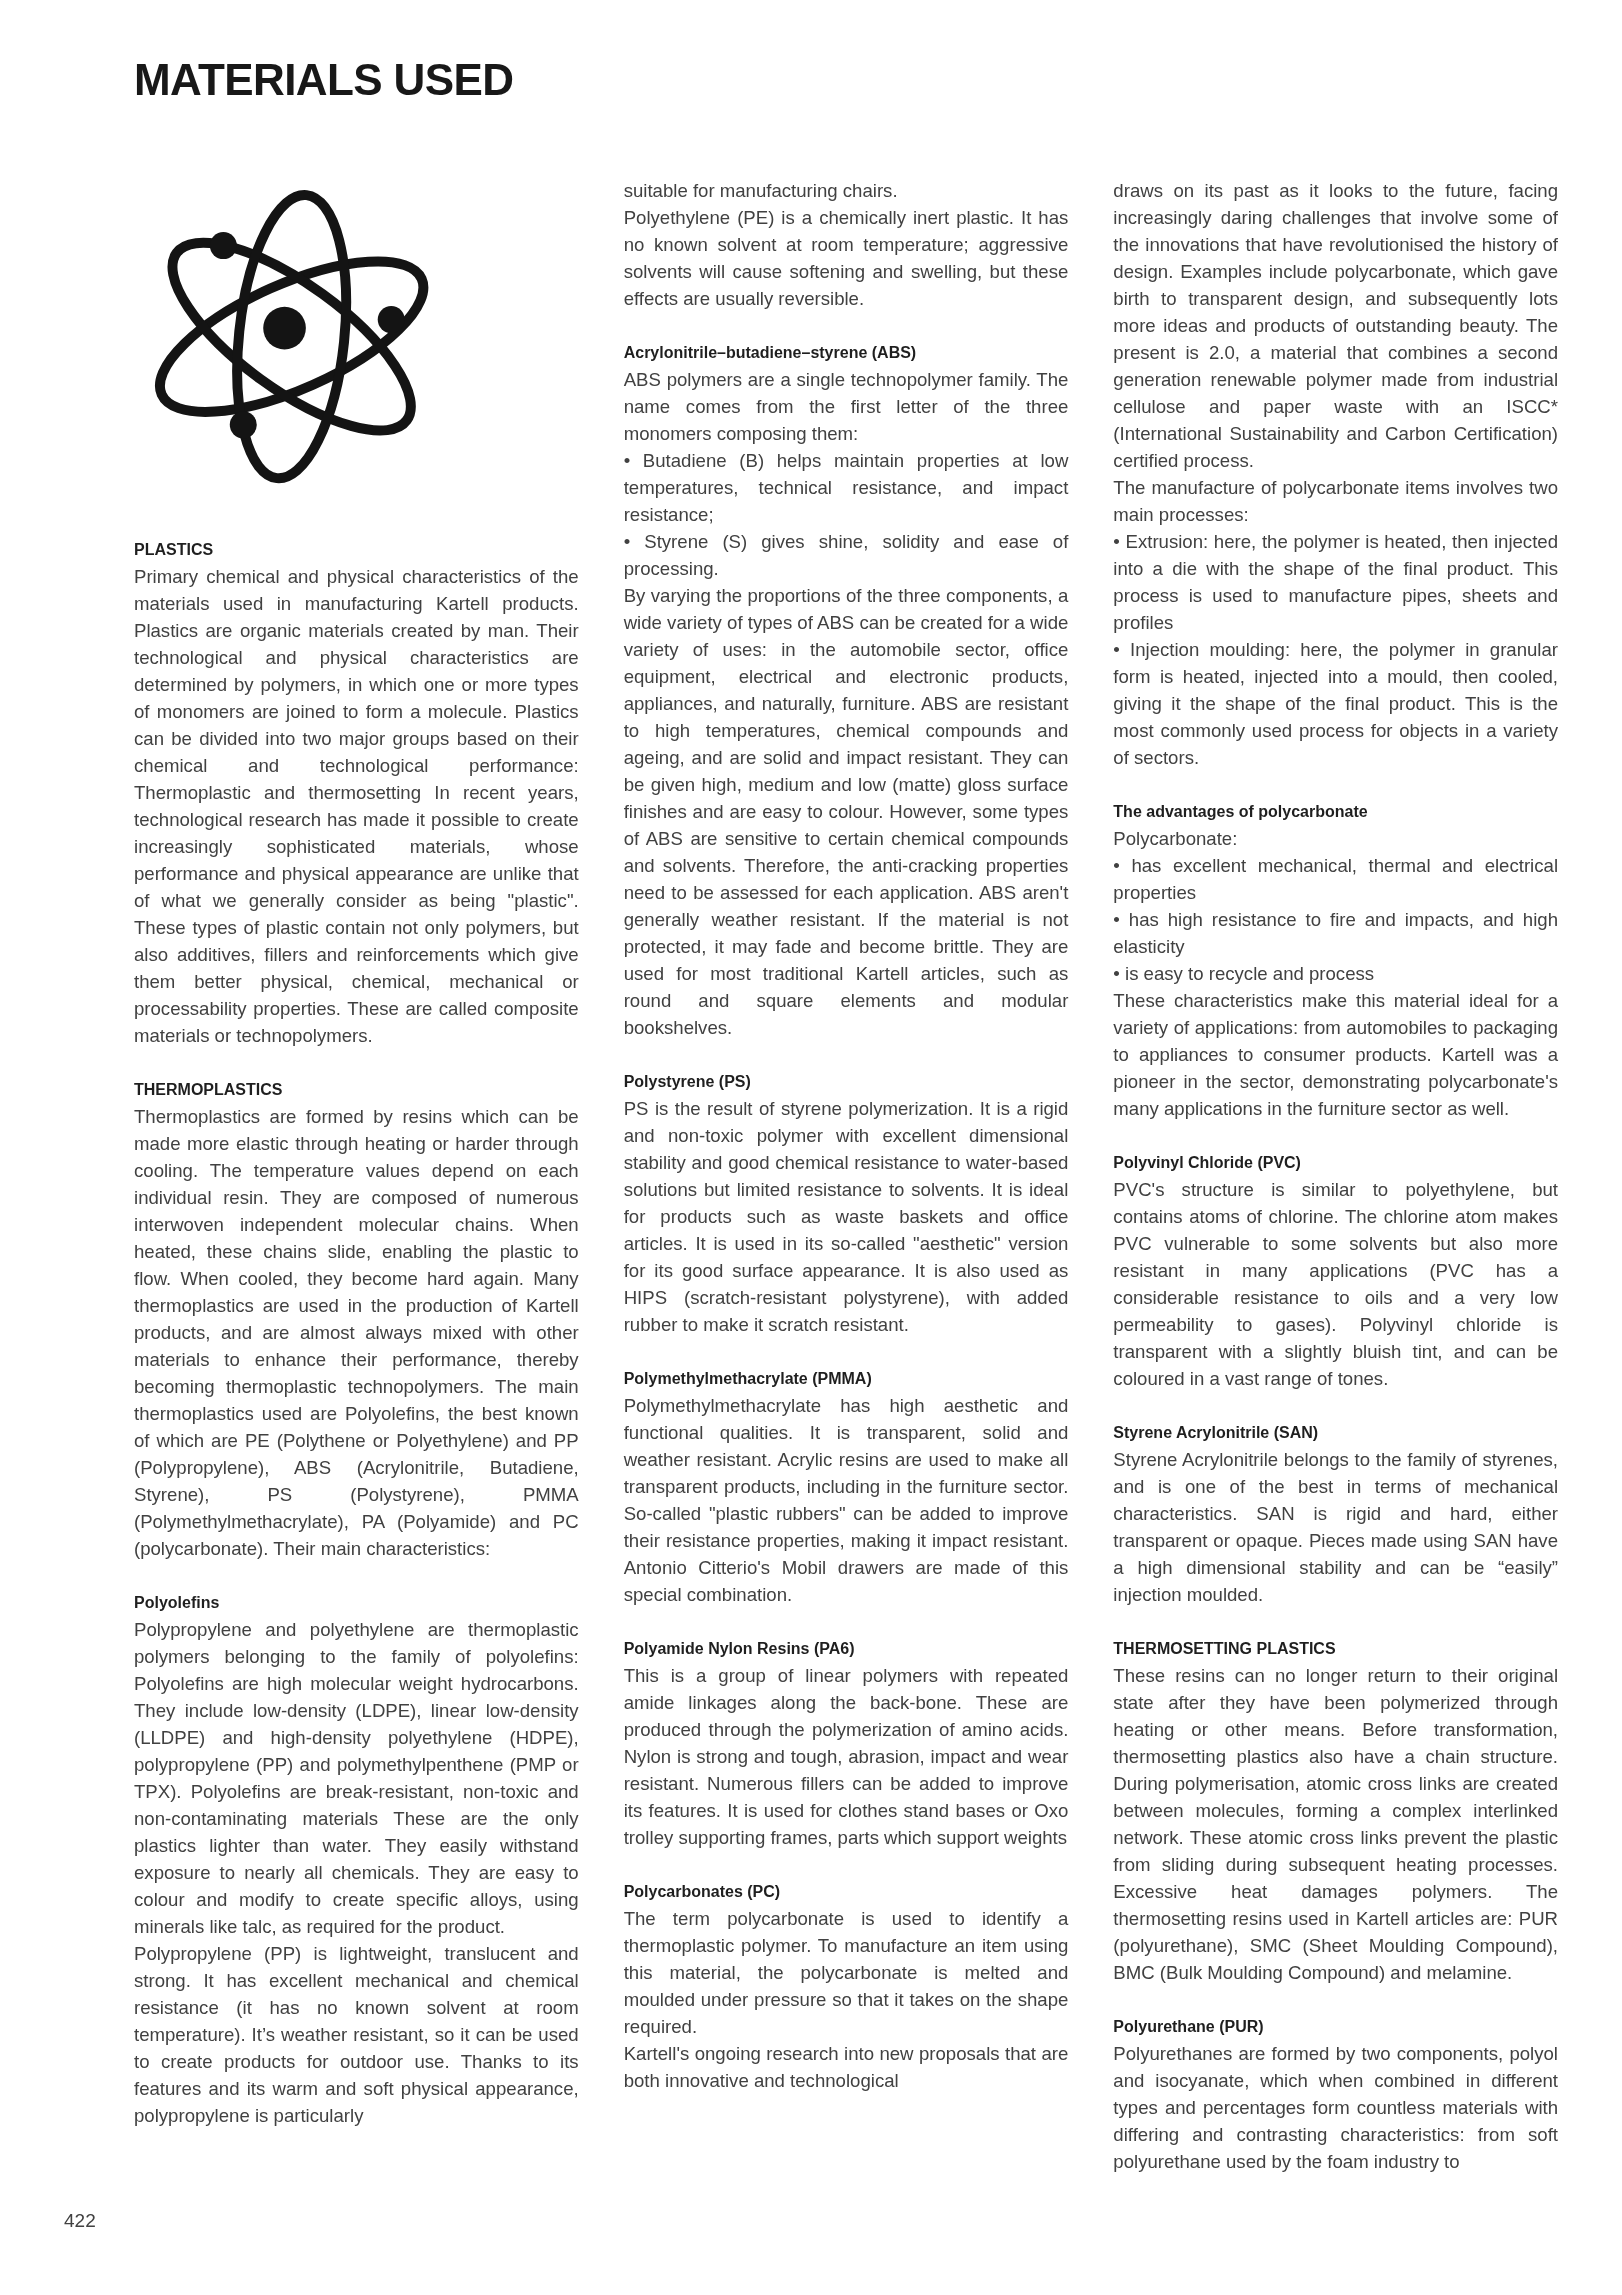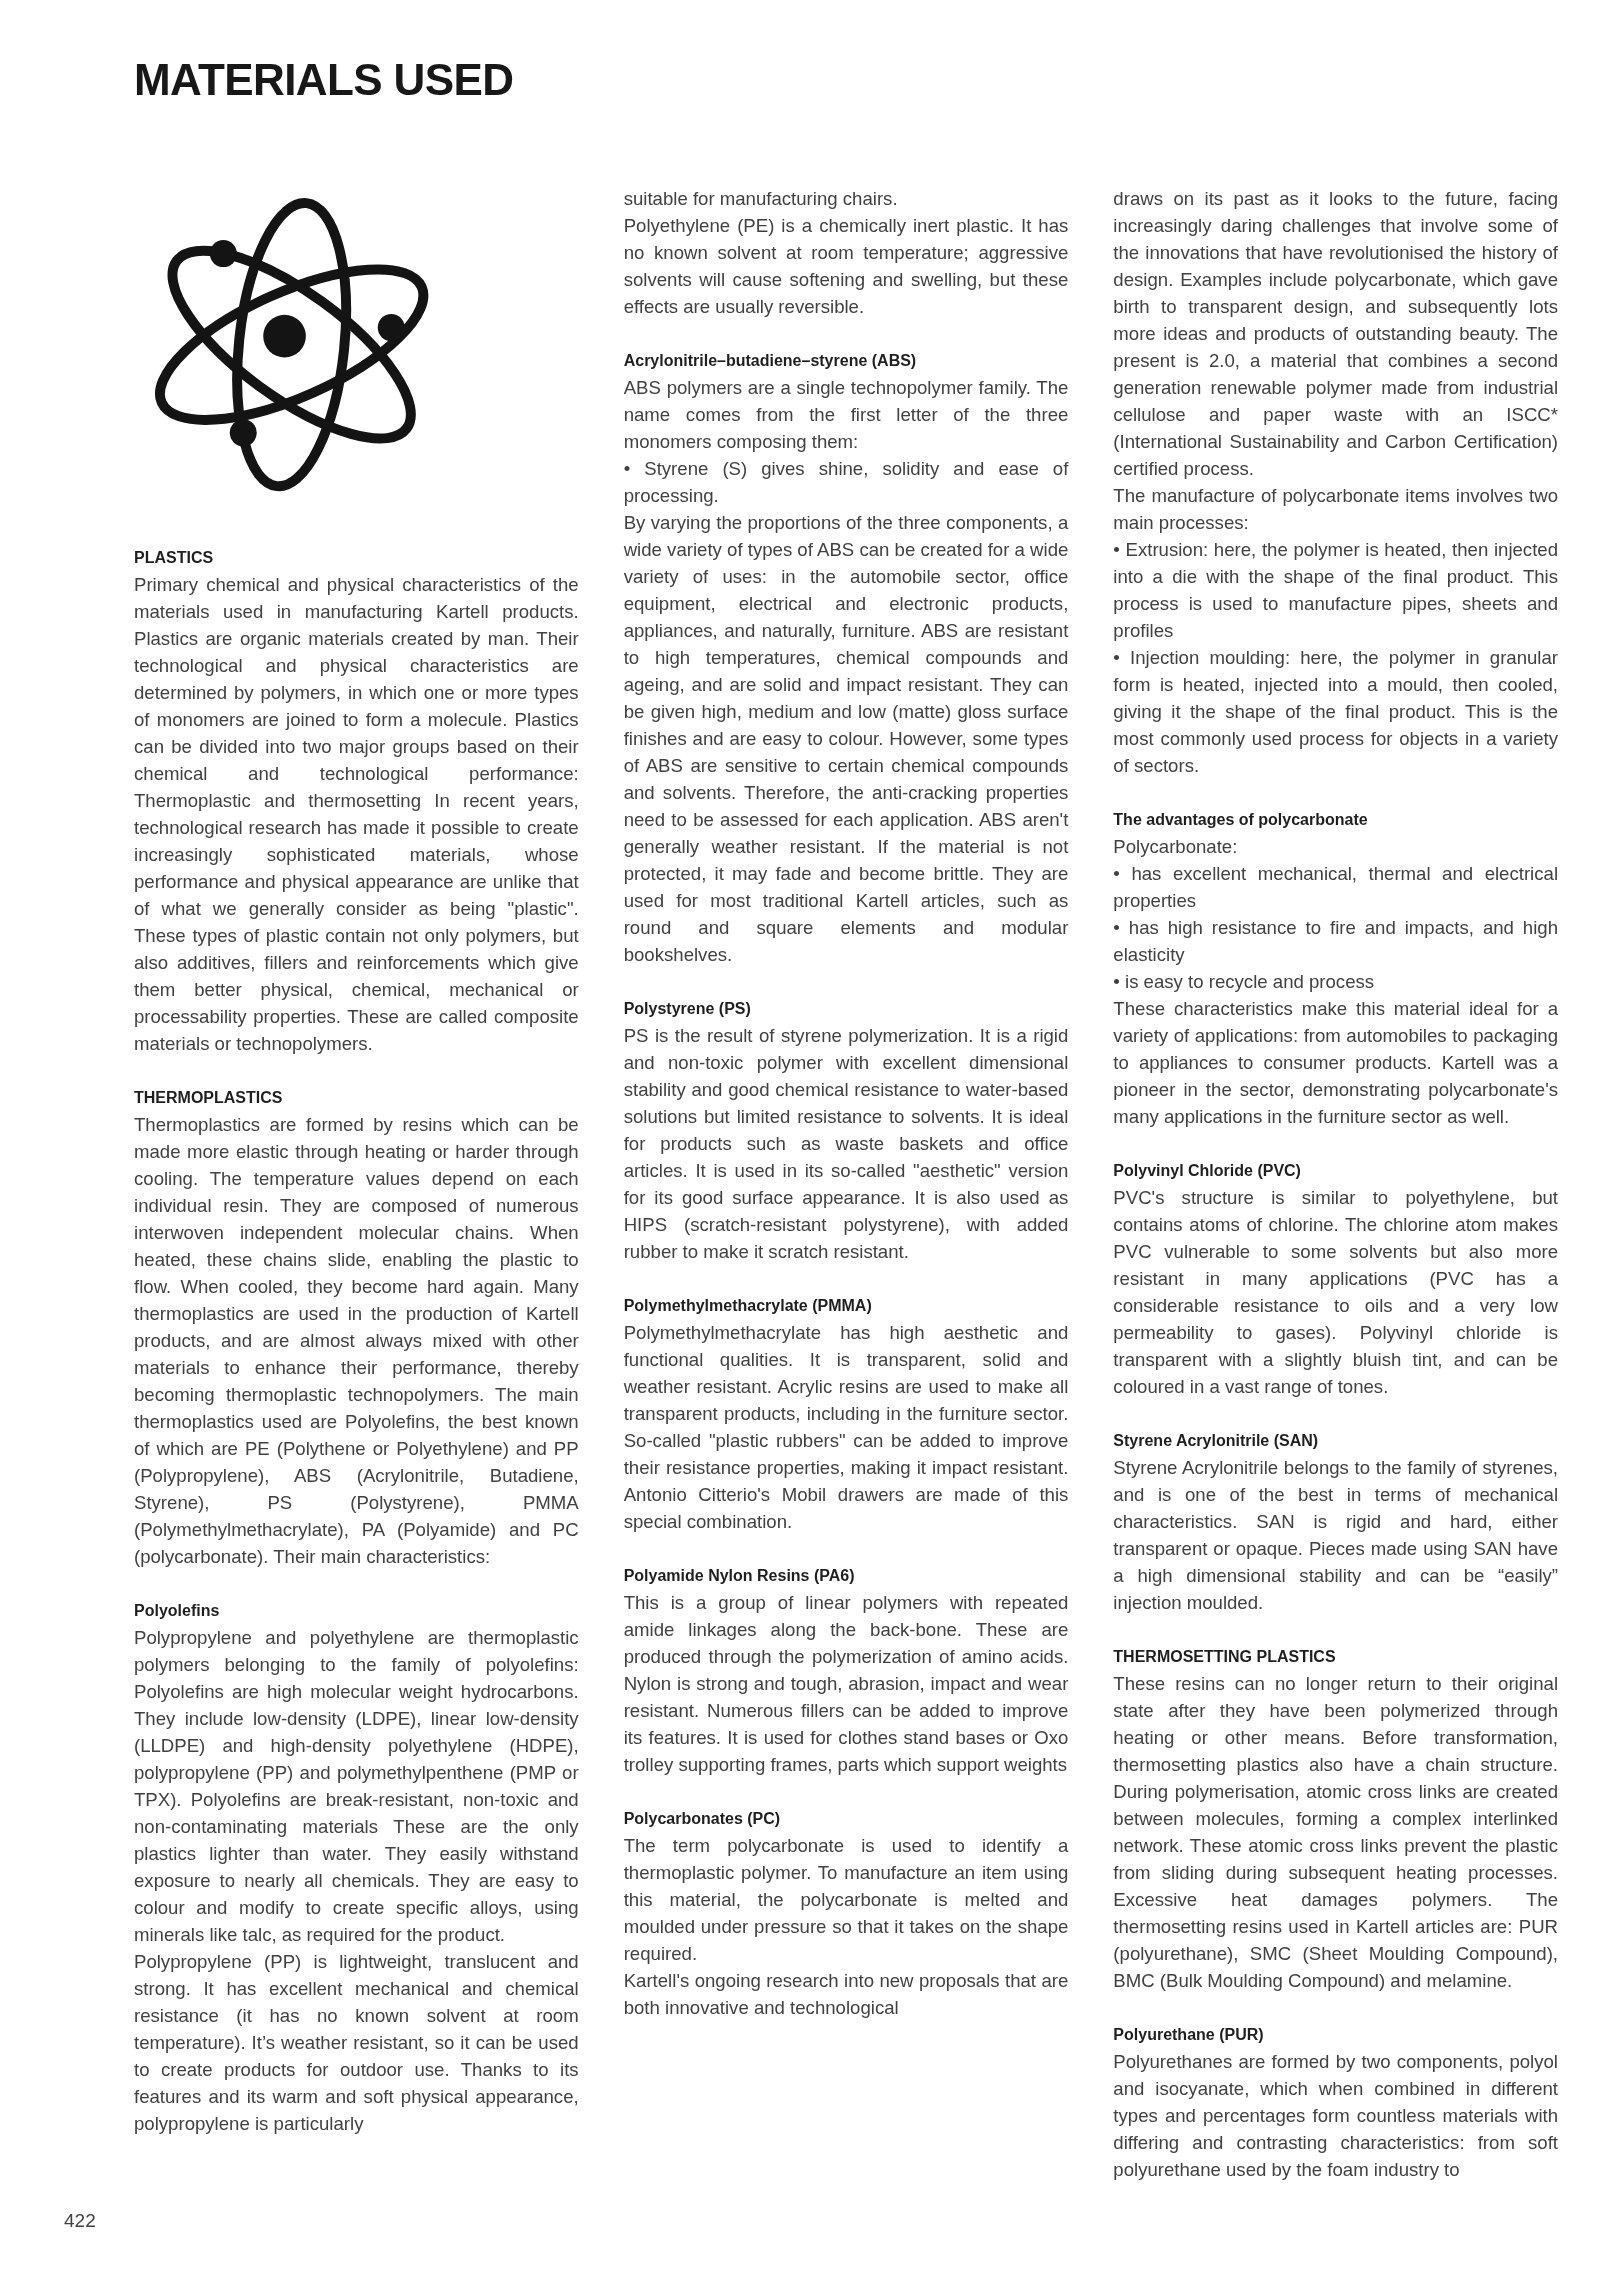--- a/index.html
+++ b/index.html
@@ -37,21 +37,21 @@
     text-align: justify;
   }
   .para { margin: 0; }
   .heading {
     font-size: 16px;
     line-height: 27px;
     font-weight: bold;
     color: #1f1f1f;
     margin: 27px 0 0 0;
   }
-  .column > :first-child { margin-top: 8px; }
+  .column > :first-child { margin-top: 0; }
   .figure {
     margin: 0 0 5.2px 3.9px;
   }
   .page-number {
     position: absolute;
     left: 64px;
     top: 2210px;
     font-size: 19px;
     color: #414141;
   }
@@ -82,20 +82,21 @@
       <p class="para">Thermoplastics are formed by resins which can be made more elastic through heating or harder through cooling. The temperature values depend on each individual resin. They are composed of numerous interwoven independent molecular chains. When heated, these chains slide, enabling the plastic to flow. When cooled, they become hard again. Many thermoplastics are used in the production of Kartell products, and are almost always mixed with other materials to enhance their performance, thereby becoming thermoplastic technopolymers. The main thermoplastics used are Polyolefins, the best known of which are PE (Polythene or Polyethylene) and PP (Polypropylene), ABS (Acrylonitrile, Butadiene, Styrene), PS (Polystyrene), PMMA (Polymethylmethacrylate), PA (Polyamide) and PC (polycarbonate). Their main characteristics:</p>
       <h3 class="heading">Polyolefins</h3>
       <p class="para">Polypropylene and polyethylene are thermoplastic polymers belonging to the family of polyolefins: Polyolefins are high molecular weight hydrocarbons. They include low-density (LDPE), linear low-density (LLDPE) and high-density polyethylene (HDPE), polypropylene (PP) and polymethylpenthene (PMP or TPX). Polyolefins are break-resistant, non-toxic and non-contaminating materials These are the only plastics lighter than water. They easily withstand exposure to nearly all chemicals. They are easy to colour and modify to create specific alloys, using minerals like talc, as required for the product.</p>
       <p class="para">Polypropylene (PP) is lightweight, translucent and strong. It has excellent mechanical and chemical resistance (it has no known solvent at room temperature).  It’s weather resistant, so it can be used to create products for outdoor use. Thanks to its features and its warm and soft physical appearance, polypropylene is particularly</p>
     </section>
   <section class="column">
       <p class="para">suitable for manufacturing chairs.</p>
       <p class="para">Polyethylene (PE) is a chemically inert plastic. It has no known solvent at room temperature; aggressive solvents will cause softening and swelling, but these effects are usually reversible.</p>
       <h3 class="heading">Acrylonitrile–butadiene–styrene  (ABS)</h3>
       <p class="para">ABS polymers are a single technopolymer family. The name comes from the first letter of the three monomers composing them:</p>
+      <p class="para">• Butadiene (B) helps maintain properties at low temperatures, technical resistance, and impact resistance;</p>
       <p class="para">• Styrene (S) gives shine, solidity and ease of processing.</p>
       <p class="para">By varying the proportions of the three components, a wide variety of types of ABS can be created for a wide variety of uses: in the automobile sector, office equipment, electrical and electronic products, appliances, and naturally, furniture. ABS are resistant to high temperatures, chemical compounds and ageing, and are solid and impact resistant. They can be given high, medium and low (matte) gloss surface finishes and are easy to colour. However, some types of ABS are sensitive to certain chemical compounds and solvents. Therefore, the anti-cracking properties need to be assessed for each application. ABS aren't generally weather resistant. If the material is not protected, it may fade and become brittle. They are used for most traditional Kartell articles, such as round and square elements and modular bookshelves.</p>
       <h3 class="heading">Polystyrene (PS)</h3>
       <p class="para">PS is the result of styrene polymerization. It is a rigid and non-toxic polymer with excellent dimensional stability and good chemical resistance to water-based solutions but limited resistance to solvents. It is ideal for products such as waste baskets and office articles. It is used in its so-called "aesthetic" version for its good surface appearance. It is also used as HIPS (scratch-resistant polystyrene), with added rubber to make it scratch resistant.</p>
       <h3 class="heading">Polymethylmethacrylate (PMMA)</h3>
       <p class="para">Polymethylmethacrylate has high aesthetic and functional qualities. It is transparent, solid and weather resistant. Acrylic resins are used to make all transparent products, including in the furniture sector. So-called "plastic rubbers" can be added to improve their resistance properties, making it impact resistant. Antonio Citterio's Mobil drawers are made of this special combination.</p>
       <h3 class="heading">Polyamide Nylon Resins (PA6)</h3>
       <p class="para">This is a group of linear polymers with repeated amide linkages along the back-bone. These are produced through the polymerization of amino acids.  Nylon is strong and tough, abrasion, impact and wear resistant. Numerous fillers can be added to improve its features.  It is used for clothes stand bases or Oxo trolley supporting frames, parts which support weights</p>
       <h3 class="heading">Polycarbonates (PC)</h3>
       <p class="para">The term polycarbonate is used to identify a thermoplastic polymer. To manufacture an item using this material, the polycarbonate is melted and moulded under pressure so that it takes on the shape required.</p>

